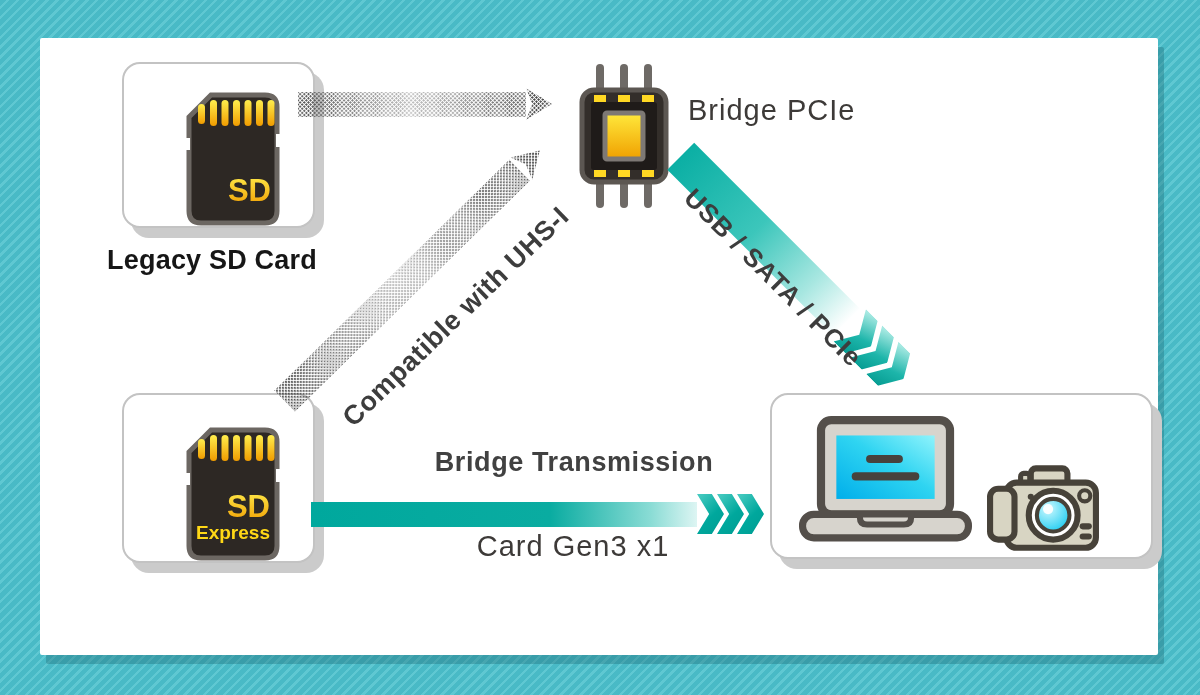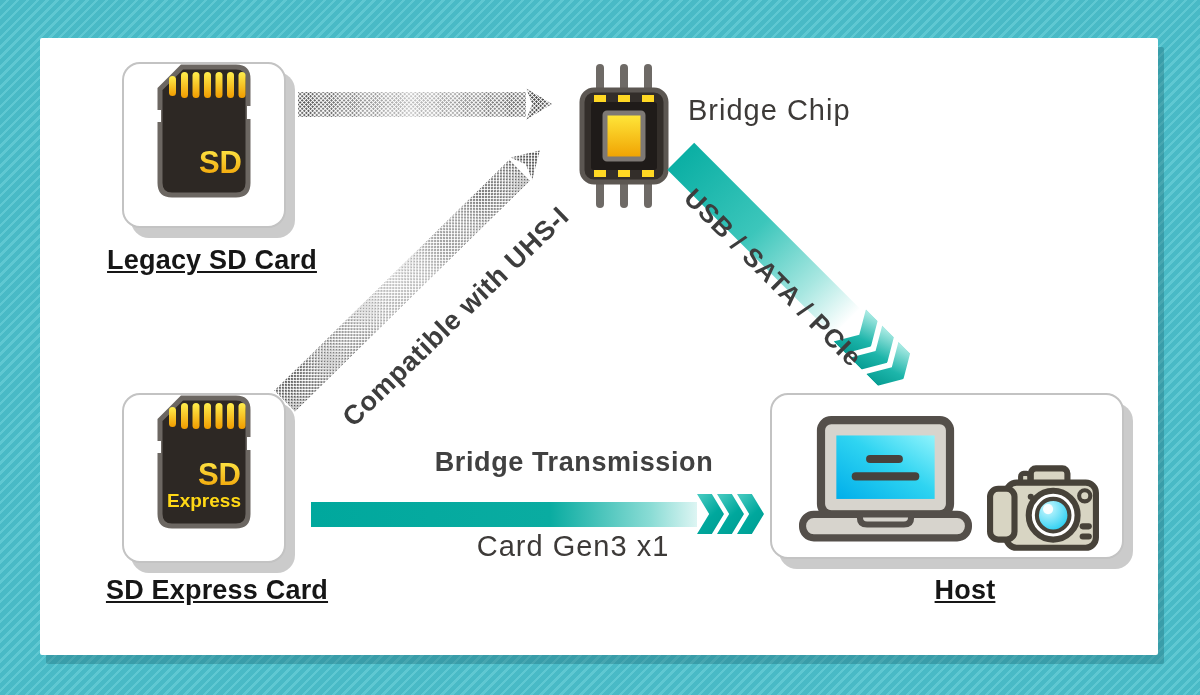--- a/index.html
+++ b/index.html
@@ -8,28 +8,28 @@
     background:repeating-linear-gradient(135deg,#49bac6 0px,#49bac6 4.5px,#5fc8d2 4.5px,#5fc8d2 7px);
     font-family:"Liberation Sans",sans-serif;
   }
   .panel{
     position:absolute;left:40px;top:38px;width:1118px;height:617px;
     background:#ffffff;border-radius:2px;
     box-shadow:6px 9px 0 rgba(28,104,114,0.35);
   }
   .device-box{
     position:absolute;background:#ffffff;border:2px solid #c3c3c3;border-radius:18px;
-    box-shadow:9px 10px 0 #cbcbcb;display:flex;align-items:flex-start;justify-content:center;
+    box-shadow:9px 10px 0 #cbcbcb;display:flex;align-items:flex-end;justify-content:center;padding-left:29px;
   }
   .box-legacy{left:122px;top:62px;width:160px;height:162px;}
   .box-express{left:122px;top:393px;width:160px;height:166px;}
   .box-host{left:770px;top:393px;width:350px;height:162px;}
   .node-label{
     position:absolute;text-align:center;font-weight:700;font-size:27px;color:#161616;
-    line-height:1;letter-spacing:.2px;white-space:nowrap;text-decoration:underline;
+    line-height:1;letter-spacing:.2px;white-space:nowrap;
   }
   .tech-label{
     position:absolute;text-align:center;font-weight:400;font-size:29px;color:#3d3a38;
     line-height:1;letter-spacing:1px;white-space:nowrap;
   }
   .tech-bold{font-weight:700;font-size:27px;color:#414141;letter-spacing:.6px;}
   
   .halftone-bar,.halftone-head{
     background-image:
       radial-gradient(circle,#4a4a4a 1.05px,transparent 1.2px),
@@ -119,21 +119,20 @@
       <rect x="48" y="8" width="7" height="26" rx="3.5" fill="url(#gold2)"></rect>
       <rect x="59.5" y="8" width="7" height="26" rx="3.5" fill="url(#gold2)"></rect>
       <rect x="71" y="8" width="7" height="26" rx="3.5" fill="url(#gold2)"></rect>
       <rect x="82.5" y="8" width="7" height="26" rx="3.5" fill="url(#gold2)"></rect>
       <rect x="-1" y="46" width="6" height="12" fill="#ffffff"></rect>
       <rect x="91" y="42" width="6" height="13" fill="#ffffff"></rect>
       <text x="85" y="90" text-anchor="end" font-size="31" font-weight="bold" fill="url(#gold2)">SD</text>
       <text x="48" y="112" text-anchor="middle" font-size="19" font-weight="bold" fill="#ffd816">Express</text>
     </svg>
   </div>
-  <div class="node-label" style="left:67px;top:577px;width:300px;">SD Express Card</div>
 
   <svg class="svg-abs" style="left:578px;top:62px;" width="92" height="148" viewBox="0 0 92 148">
     <defs>
       <linearGradient id="gold3" x1="0" y1="0" x2="0" y2="1">
         <stop offset="0" stop-color="#ffe93c"></stop>
           <stop offset="1" stop-color="#f0a000"></stop>
       </linearGradient>
     </defs>
     <g fill="#6e6a66">
       <rect x="18" y="2" width="8" height="30" rx="4"></rect>
@@ -148,21 +147,21 @@
       <rect x="16" y="33" width="12" height="10"></rect>
         <rect x="40" y="33" width="12" height="10"></rect>
         <rect x="64" y="33" width="12" height="10"></rect>
       <rect x="16" y="105" width="12" height="10"></rect>
         <rect x="40" y="105" width="12" height="10"></rect>
         <rect x="64" y="105" width="12" height="10"></rect>
     </g>
     <rect x="13" y="40" width="66" height="68" rx="3" fill="#1f1b19"></rect>
     <rect x="27" y="51" width="38" height="46" rx="2" fill="url(#gold3)" stroke="#7d7874" stroke-width="5"></rect>
   </svg>
-  <div class="tech-label" style="left:688px;top:96px;text-align:left;">Bridge Chip</div>
+  <div class="tech-label" style="left:688px;top:96px;text-align:left;">Bridge PCIe</div>
 
   <div class="arrow-flex uhs1-arrow">
     <div class="halftone-bar fade-h"></div>
     <div class="halftone-head"></div>
   </div>
 
   <div class="arrow-flex diag-arrow">
     <div class="halftone-bar fade-h"></div>
     <div class="halftone-head" style="margin-left:2px;"></div>
   </div>
@@ -213,14 +212,13 @@
     <rect x="20" y="22" width="88" height="64" rx="10" fill="#d8d5c3" stroke="#474239" stroke-width="6"></rect>
     <rect x="4" y="28" width="24" height="50" rx="8" fill="#d8d5c3" stroke="#474239" stroke-width="6"></rect>
     <circle cx="66" cy="54" r="24" fill="#ffffff" stroke="#474239" stroke-width="6"></circle>
     <circle cx="66" cy="54" r="16" fill="url(#lens)" stroke="#474239" stroke-width="4"></circle>
     <circle cx="61" cy="48" r="5" fill="rgba(255,255,255,0.9)"></circle>
     <circle cx="44" cy="36" r="3" fill="#474239"></circle>
     <circle cx="97" cy="35" r="5.5" fill="#d8d5c3" stroke="#474239" stroke-width="4"></circle>
     <rect x="92" y="62" width="12" height="6" rx="3" fill="#474239"></rect>
     <rect x="92" y="72" width="12" height="6" rx="3" fill="#474239"></rect>
   </svg>
-  <div class="node-label" style="left:815px;top:577px;width:300px;">Host</div>
 </div>
 
 </body></html>

